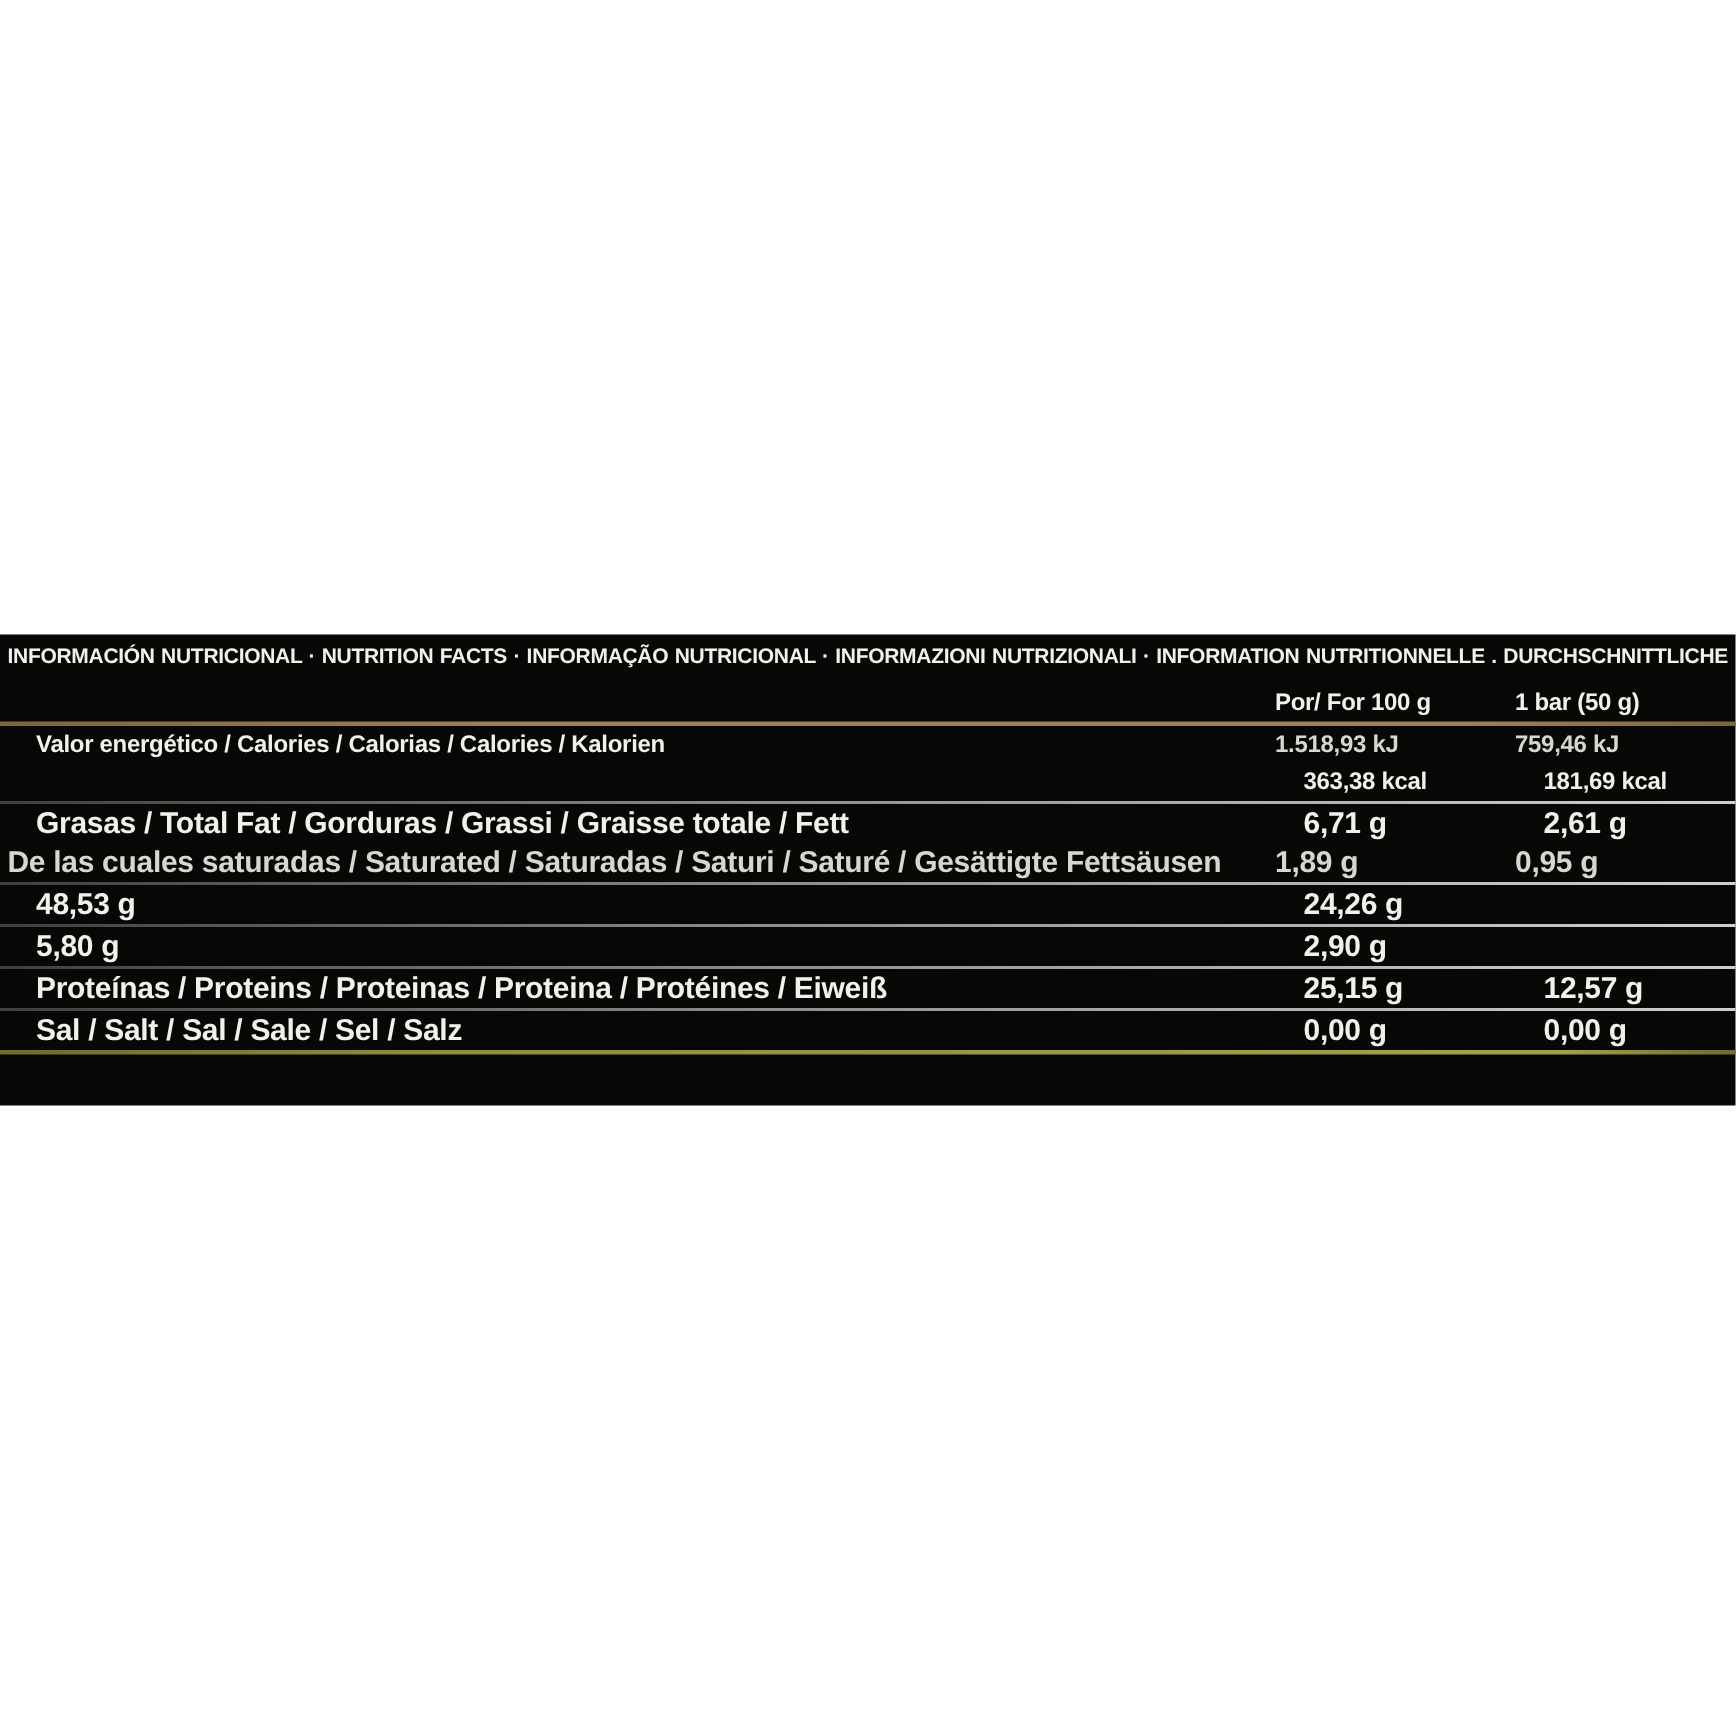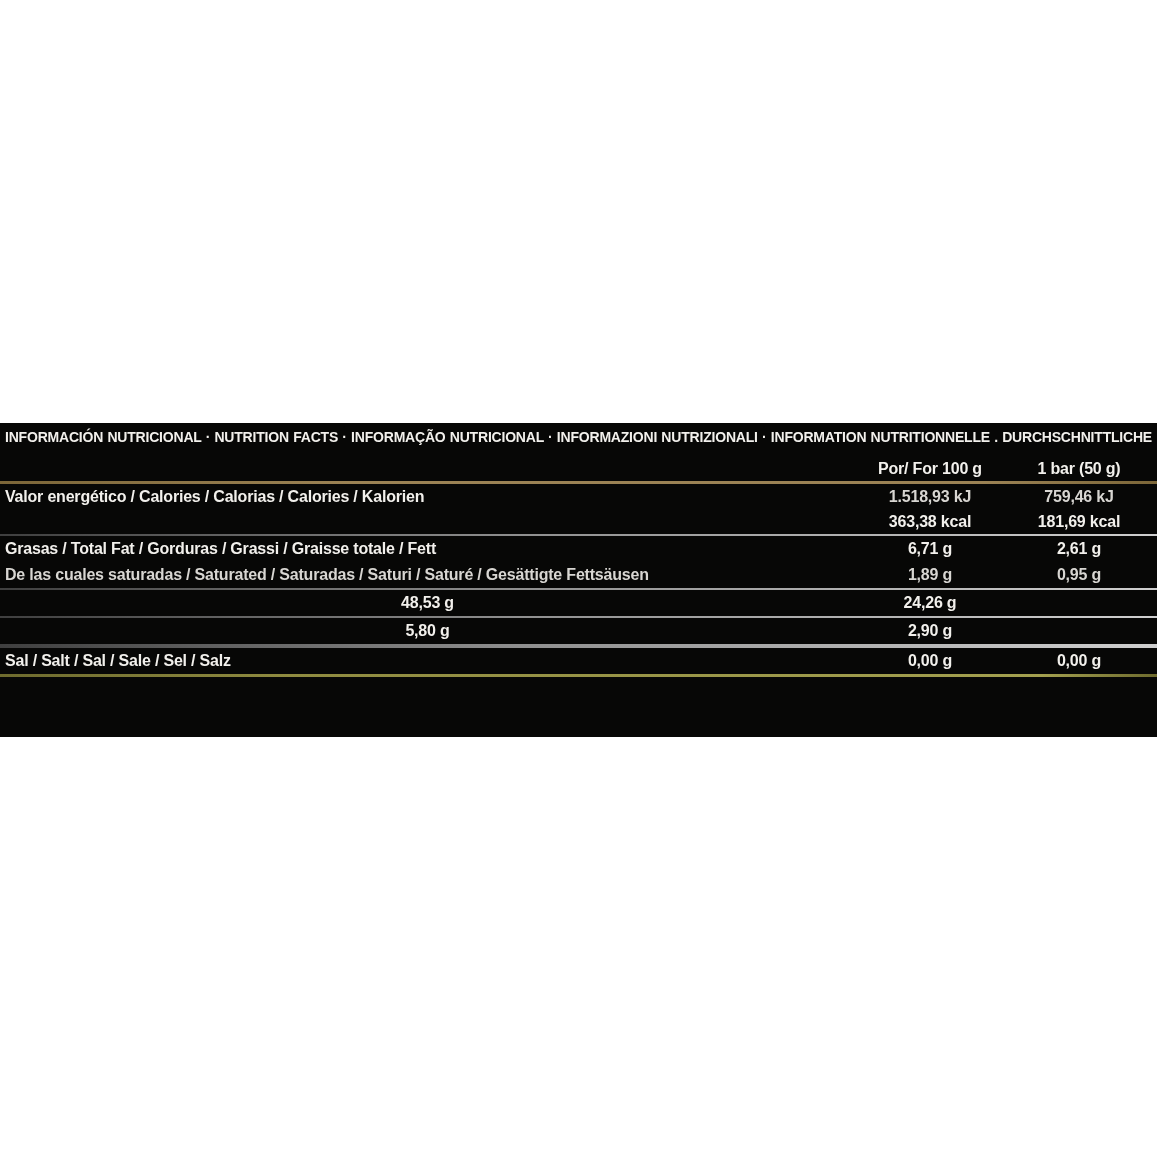--- a/index.html
+++ b/index.html
@@ -43,27 +43,27 @@
     padding:0 9px 0 5px;
     align-items:center;
   }
   .colhead{
     margin-top:14px;
     height:17px;
     font-weight:bold;
     font-size:16px;
     line-height:17px;
   }
-  .v{text-align:center;}
+  .v{text-align:left;}
   .rule-gold{height:3px;margin-top:4px;background:linear-gradient(90deg,#7c6638,var(--gold) 30%,var(--gold) 85%,#7c6638);}
   .rule-gray{height:2px;background:linear-gradient(90deg,#3f3f3f,#8f8f8f 45%,#cfcfcf);}
   .rule-olive{height:3px;background:linear-gradient(90deg,#6e6b2e,var(--olive) 25%,#a3a04f 90%,#6e6b2e);}
   .erow{height:25px;line-height:25px;font-size:16px;}
-  .nrow{height:26px;line-height:26px;font-size:16px;}
-  .b{font-weight:bold;color:var(--text);}
+  .nrow{height:26px;line-height:26px;font-size:20px;}
+  .b{font-weight:bold;color:var(--text);margin-left:19px;}
   .sub{font-weight:bold;color:var(--muted);}
   .lbl{white-space:nowrap;overflow:hidden;}
 </style>
 </head>
 <body>
 
 <div class="band">
 
   <div class="hdr">INFORMACIÓN NUTRICIONAL · NUTRITION FACTS · INFORMAÇÃO NUTRICIONAL · INFORMAZIONI NUTRIZIONALI · INFORMATION NUTRITIONNELLE . DURCHSCHNITTLICHE NÄHRWERTE</div>
 
@@ -108,20 +108,25 @@
 
   <div class="rule-gray"></div>
 
   <div class="grid nrow">
     <span class="v b">5,80 g</span>
     <span class="v b">2,90 g</span>
   </div>
 
   <div class="rule-gray"></div>
 
+  <div class="grid nrow">
+    <span class="lbl b">Proteínas / Proteins / Proteinas / Proteina / Protéines / Eiweiß</span>
+    <span class="v b">25,15 g</span>
+    <span class="v b">12,57 g</span>
+  </div>
 
   <div class="rule-gray"></div>
 
   <div class="grid nrow">
     <span class="lbl b">Sal / Salt / Sal / Sale / Sel / Salz</span>
     <span class="v b">0,00 g</span>
     <span class="v b">0,00 g</span>
   </div>
 
   <div class="rule-olive"></div>

